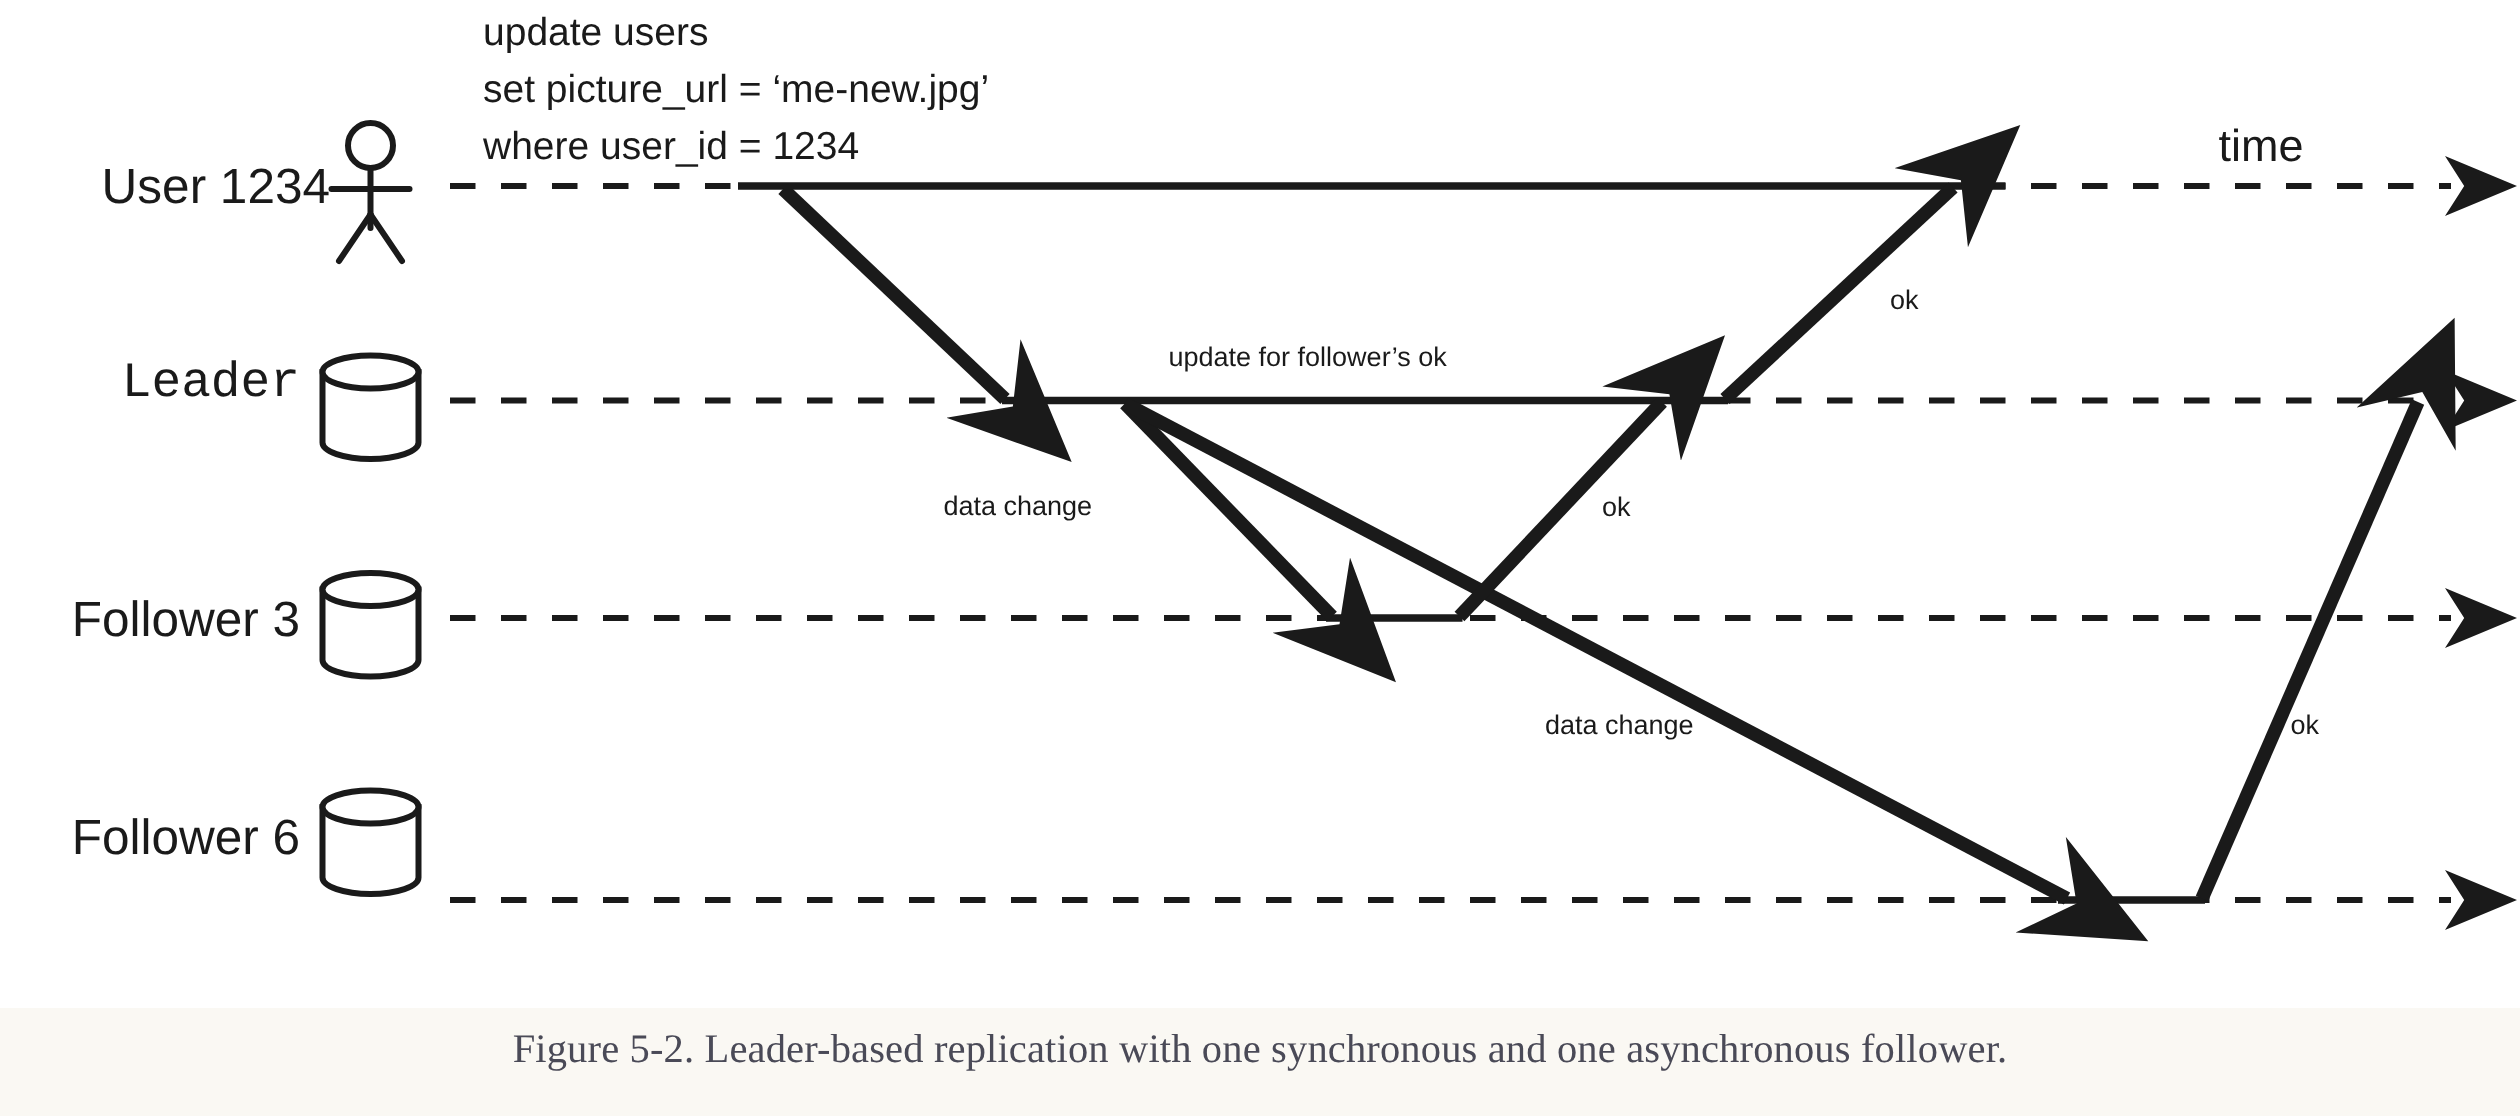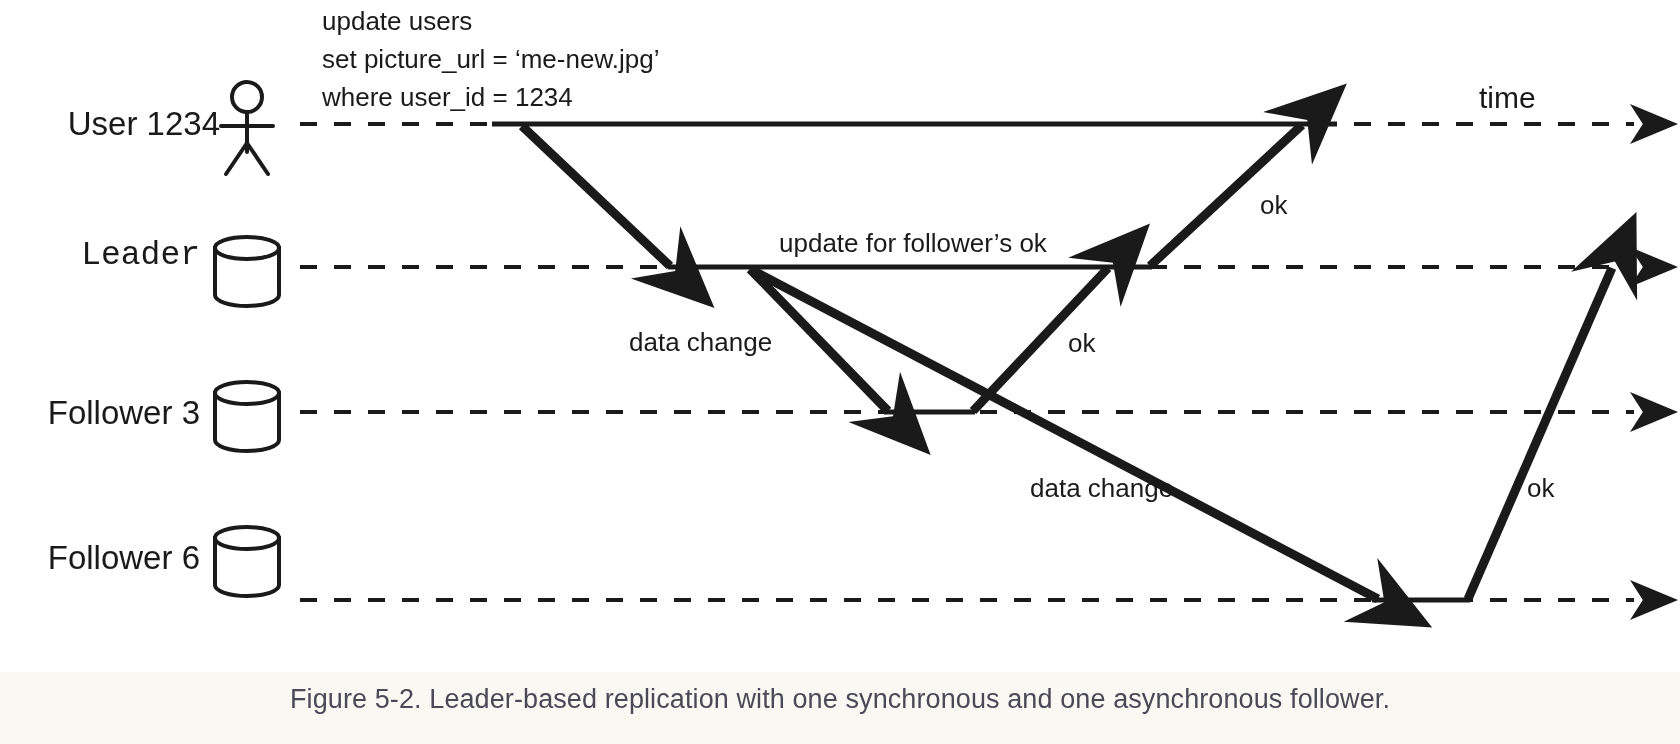--- a/index.html
+++ b/index.html
@@ -29,21 +29,21 @@
     width: 1680px;
     height: 72px;
     background: #faf8f3;
   }
   #caption-text {
     position: absolute;
     left: 0;
     top: 12px;
     width: 1680px;
     text-align: center;
-    font-family: Liberation Sans, sans-serif;
+    font-family: Liberation Serif, serif;
     font-size: 27px;
     color: #4a4a57;
     letter-spacing: 0.1px;
   }
   svg.layer {
     position: absolute;
     left: 0; top: 0;
     width: 1680px;
     height: 672px;
   }
@@ -55,21 +55,21 @@
     line-height: 1.22;
   }
   .actor-name {
     font-size: 33px;
     text-align: right;
   }
   .sql-text {
     font-size: 26px;
     line-height: 1.33;
   }
-  .msg-label { font-size: 26px; }
+  .msg-label { font-size: 18px; }
   .time-label { font-size: 30px; }
 </style>
 </head>
 <body>
 
 <div id="page">
 
   <div id="diagram-area">
 
     <svg class="layer" viewBox="0 0 1680 672">

